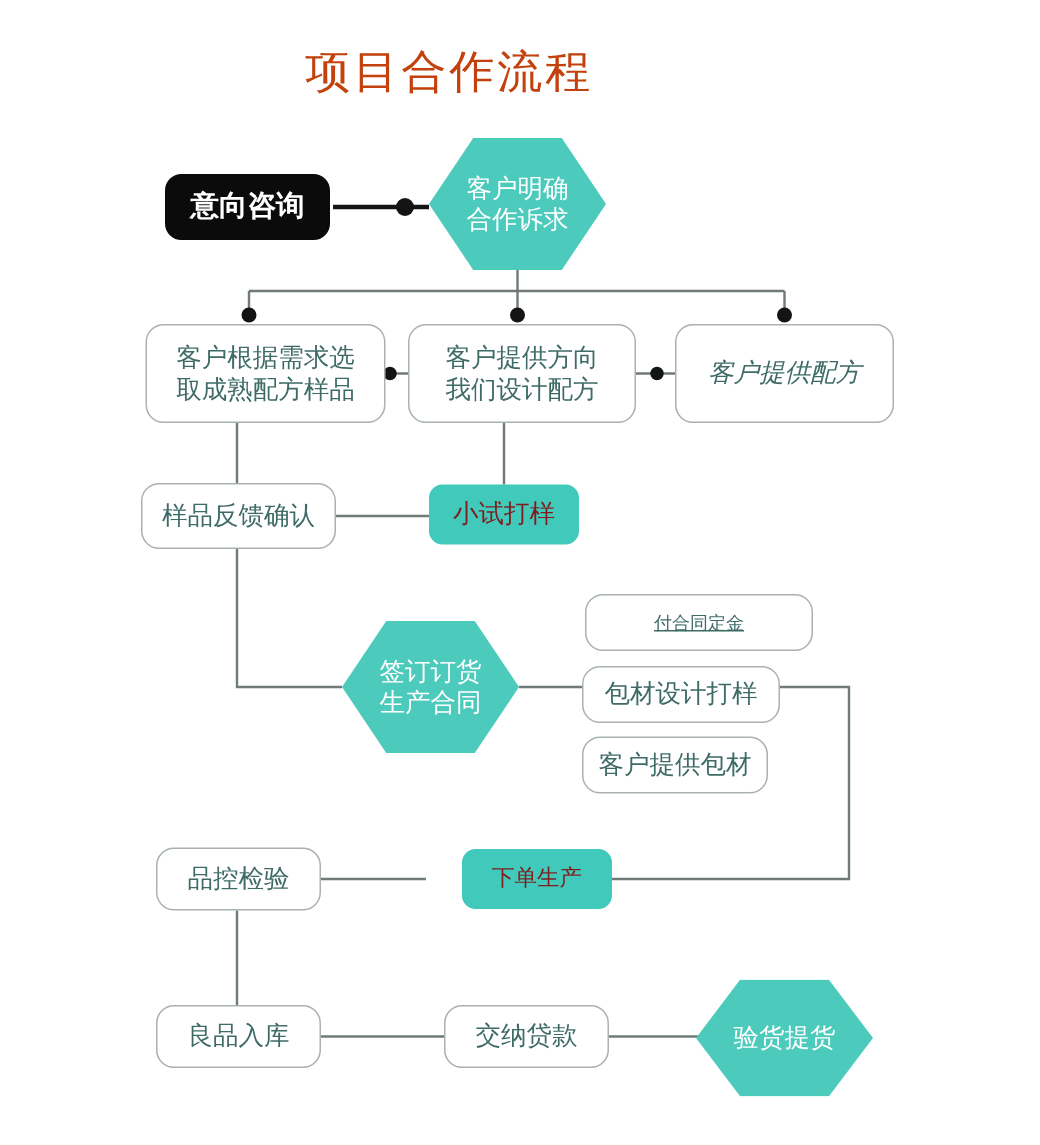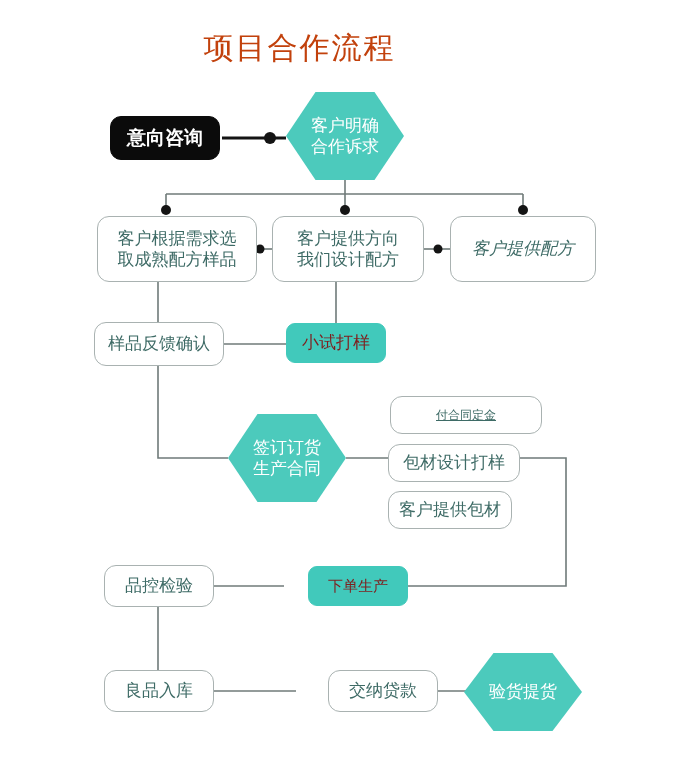--- a/index.html
+++ b/index.html
@@ -119,17 +119,17 @@
       <div class="node box" style="left: 94px; top: 322px; width: 130px; height: 44px; font-size: 17px;">样品反馈确认</div>
       <div class="node box-fill" style="left: 286px; top: 323px; width: 100px; height: 40px; font-size: 17px;">小试打样</div>
       <div class="node hex" style="left: 228px; top: 414px; width: 118px; height: 88px; font-size: 17px;">签订订货
 生产合同</div>
       <div class="node box" style="left: 390px; top: 396px; width: 152px; height: 38px; font-size: 12px; text-decoration: underline;">付合同定金</div>
       <div class="node box" style="left: 388px; top: 444px; width: 132px; height: 38px; font-size: 17px;">包材设计打样</div>
       <div class="node box" style="left: 388px; top: 491px; width: 124px; height: 38px; font-size: 17px; text-align: center;">客户提供包材</div>
       <div class="node box" style="left: 104px; top: 565px; width: 110px; height: 42px; font-size: 17px;">品控检验</div>
       <div class="node box-fill" style="left: 284px; top: 566px; width: 100px; height: 40px; font-size: 15px; margin-left: 24px;">下单生产</div>
       <div class="node box" style="left: 104px; top: 670px; width: 110px; height: 42px; font-size: 17px;">良品入库</div>
-      <div class="node box" style="left: 296px; top: 670px; width: 110px; height: 42px; font-size: 17px; margin-left: 32px;">交纳贷款</div>
+      <div class="node box" style="left: 296px; top: 670px; width: 110px; height: 42px; font-size: 17px;">交纳贷款</div>
       <div class="node hex" style="left: 464px; top: 653px; width: 118px; height: 78px; font-size: 17px;">验货提货</div>
     </div>
 
 </div>
 
 </body></html>

